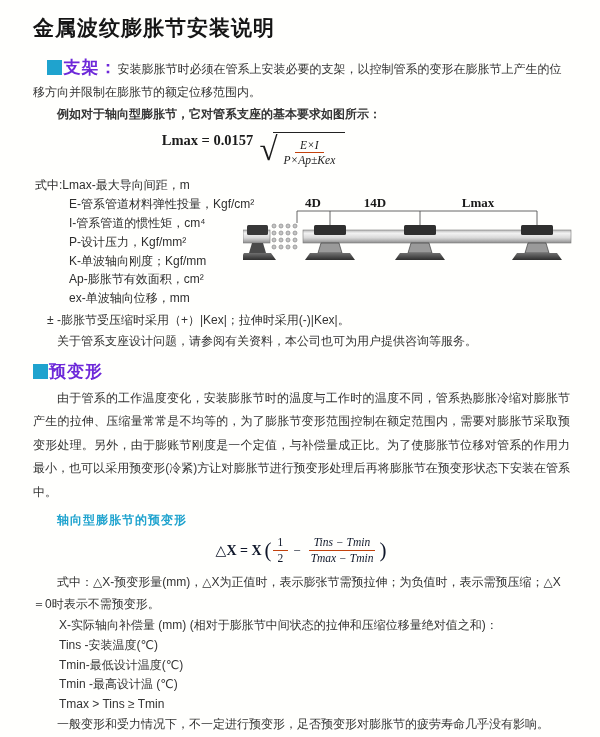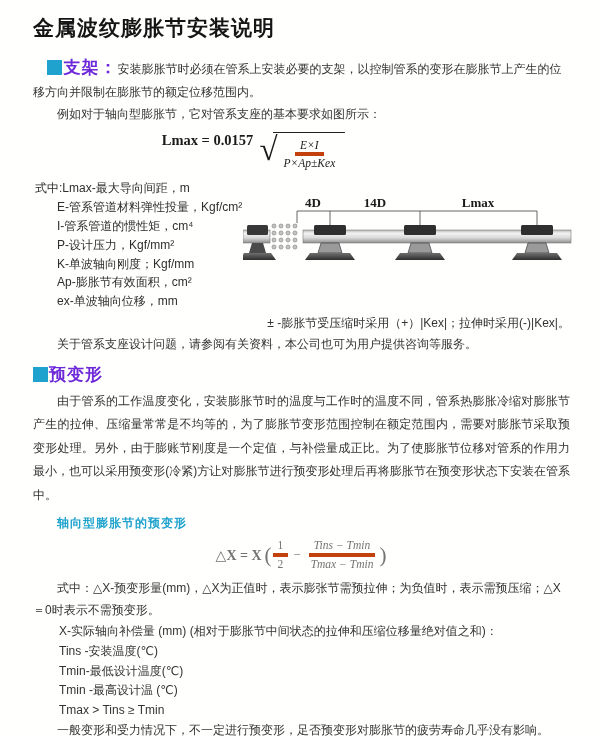--- a/index.html
+++ b/index.html
@@ -14,52 +14,52 @@
     font-size:21px;font-weight:bold;color:#151515;text-align:left;
     margin:4px 0 15px;letter-spacing:1px;
   }
   .body-text{font-size:12px;line-height:22.5px;color:#333;}
   .sq{
     display:inline-block;width:15px;height:15px;background:#1FA3CE;
     vertical-align:-2px;margin-right:1px;
   }
   .sec-head{color:#6d28d9;font-size:17px;font-weight:bold;letter-spacing:1px;}
   .p-support{margin:0 0 0;text-indent:1.2em;}
-  .p-example{margin:0 0 2px;text-indent:2em;}
+  .p-example{margin:0 0 2px;text-indent:2em;font-weight:bold;}
   
   .f1{
     display:flex;align-items:flex-start;width:fit-content;
     margin:6px auto 8px;transform:translateX(-48px);
     font-family:"Liberation Serif","DejaVu Serif",serif;color:#1b1b1b;
   }
   .f1 .lhs{font-weight:bold;font-size:14.5px;margin-right:6px;}
   .rad{font-size:33px;line-height:0.8;transform:translateY(4px);margin-right:-5px;}
   .vinc{display:inline-block;border-top:1.5px solid #222;padding:2px 5px 0 6px;}
   .frac{display:inline-flex;flex-direction:column;align-items:center;
         font-style:italic;font-size:11.5px;line-height:1.3;}
-  .frac .num{padding:0 5px;border-bottom:4px solid #c2410c;white-space:nowrap;}
+  .frac .num{padding:0 5px;border-bottom:1px solid #c2410c;white-space:nowrap;}
   .frac .den{padding:0 5px;white-space:nowrap;}
   .frac.upright{font-style:normal;}
   
   .defs{font-size:12px;line-height:18.8px;max-width:250px;margin-top:2px;}
-  .defs .item{margin-left:24px;white-space:nowrap;}
+  .defs .item{margin-left:36px;white-space:nowrap;}
   .defs .lead{margin-left:2px;}
-  .pm-line{margin:2px 0 0 14px;line-height:21px;text-align:right;}
+  .pm-line{margin:2px 0 0 14px;line-height:21px;}
   .consult-line{text-indent:2em;line-height:21px;margin-bottom:6px;}
   
   .diagram{position:absolute;left:243px;top:192px;width:334px;height:100px;}
   .diagram text{font-family:"Liberation Serif","DejaVu Serif",serif;font-weight:bold;}
   
   .sec2-head{margin:8px 0 4px;}
   .p-main{margin:0;text-indent:2em;line-height:23.5px;text-align:justify;}
   .sub-head{color:#1FA3CE;font-size:12px;font-weight:bold;letter-spacing:1px;margin:8px 0 4px 24px;}
   
   .f2{
     display:flex;align-items:center;width:fit-content;margin:6px auto 6px;
-    font-family:"Liberation Serif","DejaVu Serif",serif;font-size:14px;color:#737373;
+    font-family:"Liberation Serif","DejaVu Serif",serif;font-size:14px;color:#0f172a;
   }
   .f2 .lhs{font-weight:bold;margin-right:2px;}
   .paren{font-size:21px;font-weight:400;line-height:1;margin:0 1px;}
   .op{margin:0 5px;font-size:13px;}
   .note-para{margin:2px 0 0;text-indent:2em;line-height:21.5px;}
   .t-line{margin-left:26px;line-height:19.5px;}
   .x-line{margin-left:26px;line-height:21px;}
   .gen-line{text-indent:2em;line-height:21px;}
 </style>
 </head>

